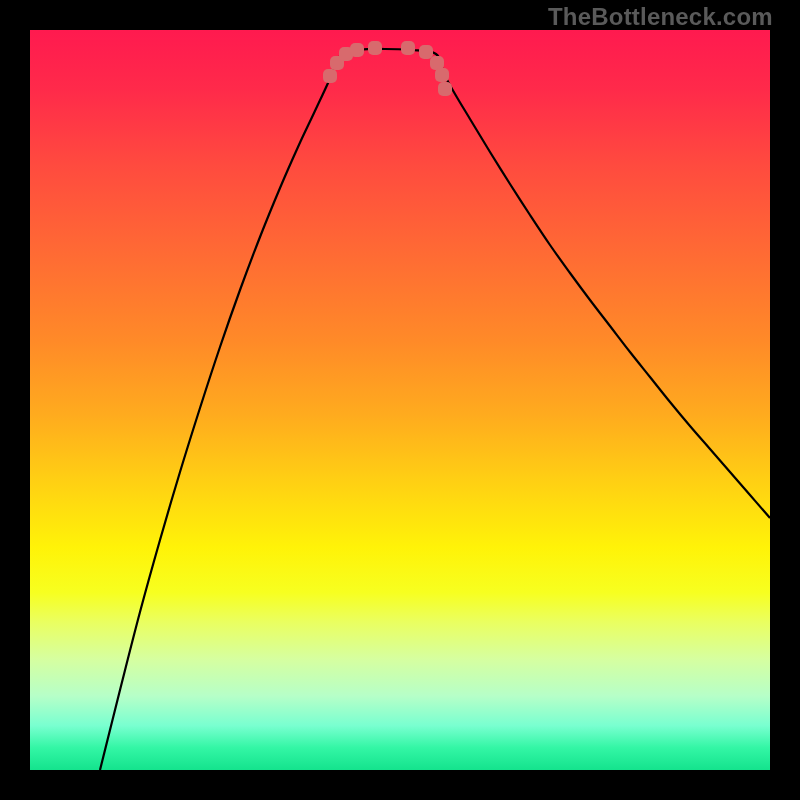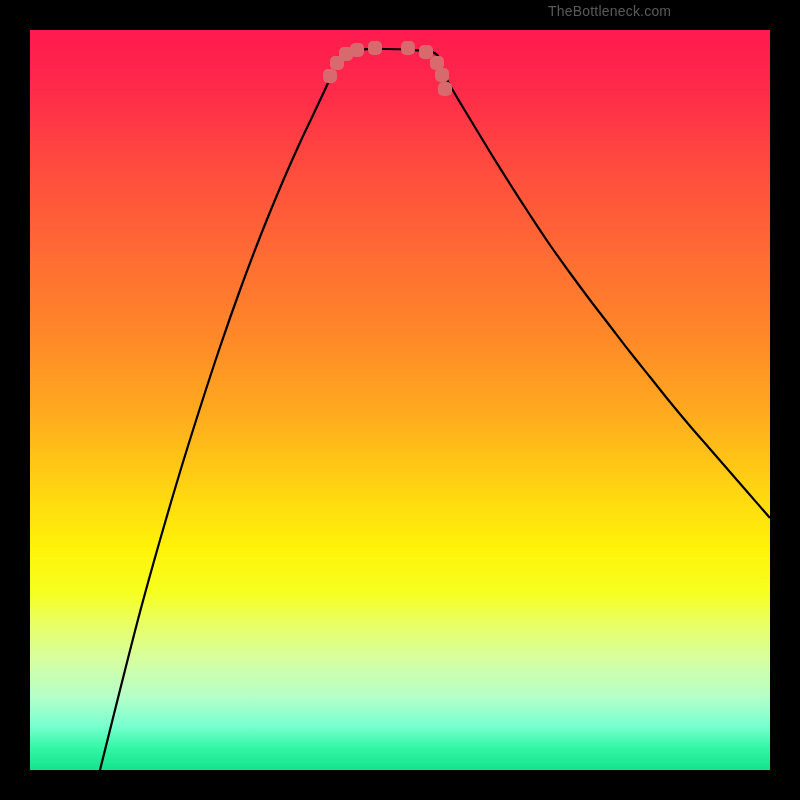--- a/index.html
+++ b/index.html
@@ -15,21 +15,21 @@
       #ffd412 62%,
       #fff308 70%,
       #f7ff20 76%,
       #eaff60 80%,
       #d6ffa0 85%,
       #b6ffc8 90%,
       #79ffd0 94%,
       #33f6a5 97%,
       #14e38d 100%)}
   .curves{position:absolute;inset:0}
-  .water{position:absolute;left:0;top:0;font-size:14px;font-weight:400;color:#5a5a5a;letter-spacing:0.2px}
+  .water{position:absolute;left:0;top:0;font-size:24px;font-weight:700;color:#5a5a5a;letter-spacing:0.2px}
   svg{display:block}
 </style>
 </head>
 <body>
 
 <div class="frame">
   <div class="water" style="left:548px;top:3px">TheBottleneck.com</div>
 
   <div class="plot">
     <div class="grad"></div>

